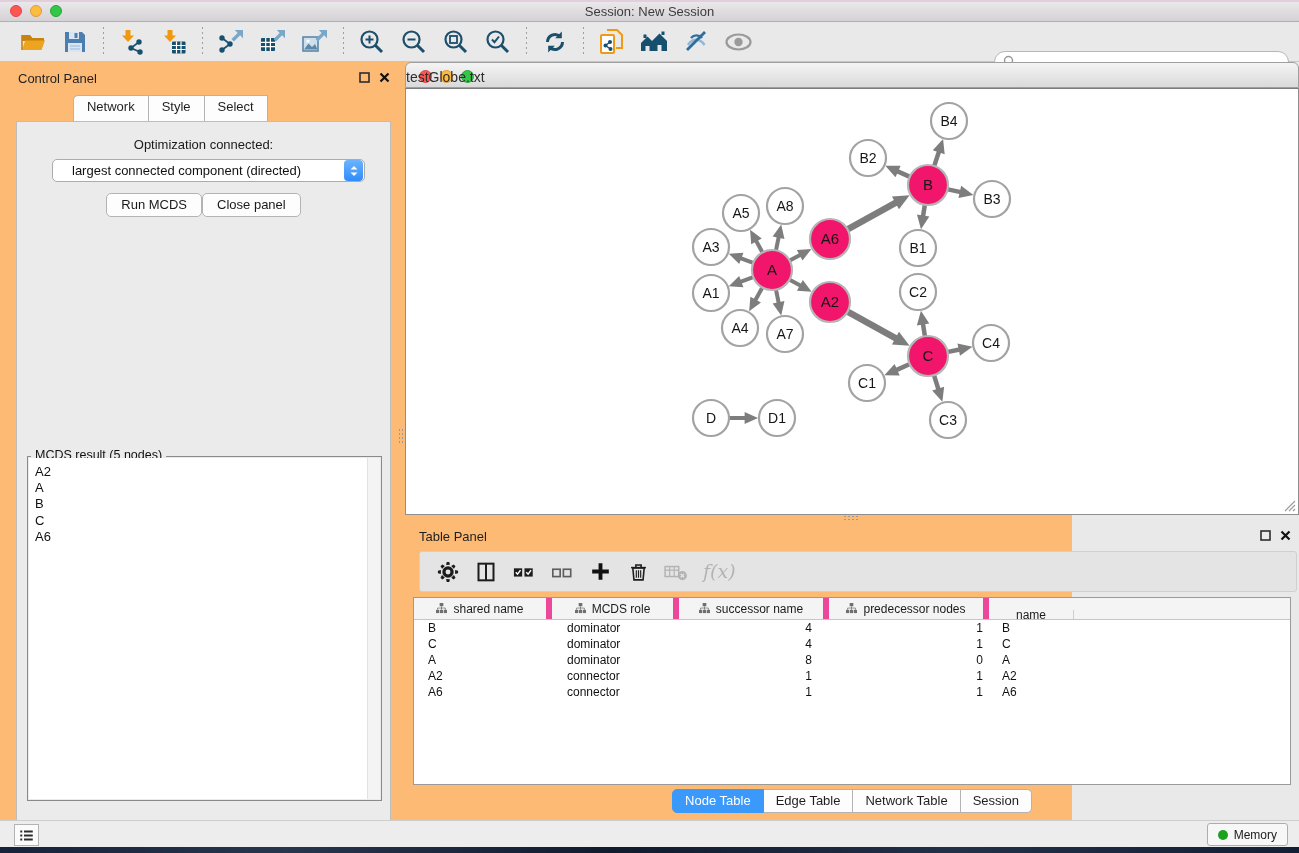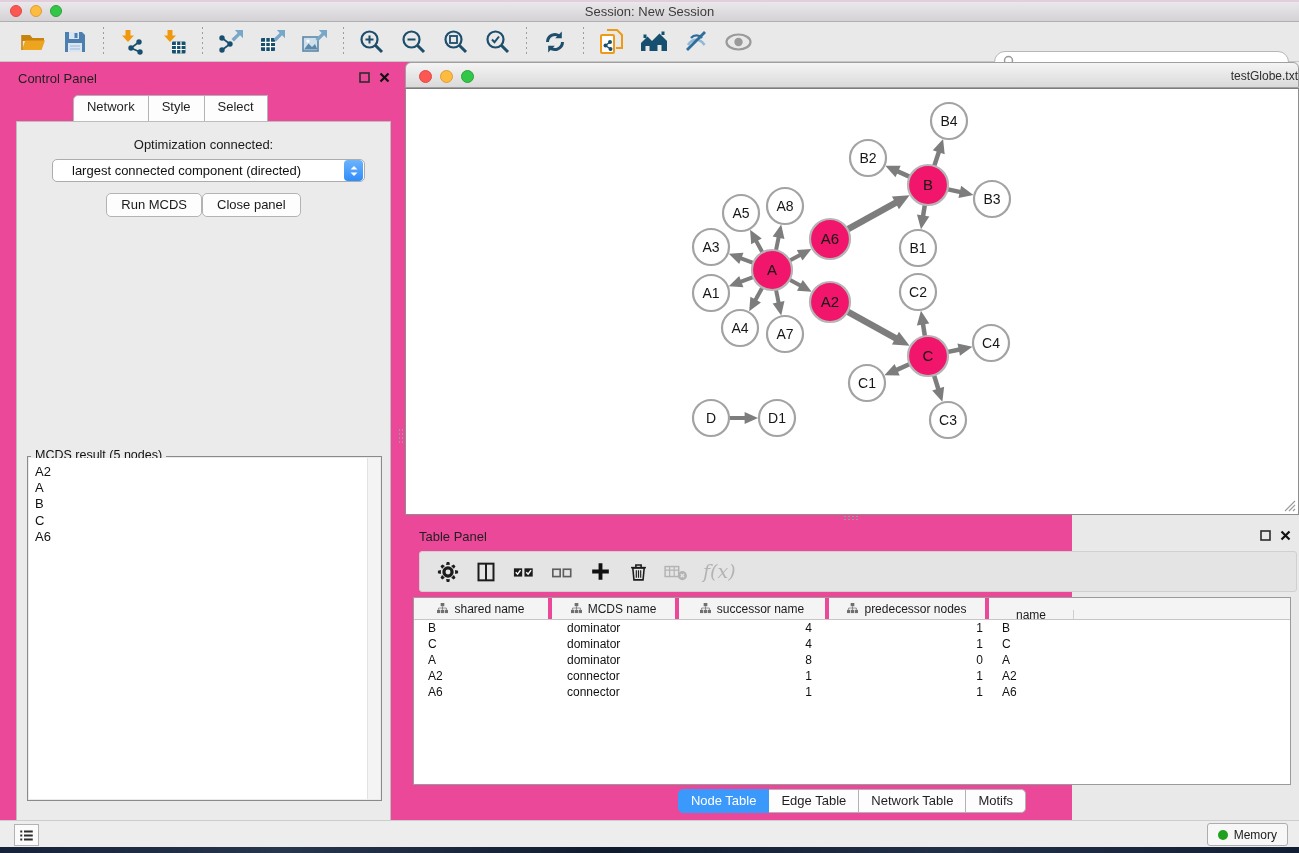--- a/index.html
+++ b/index.html
@@ -1,18 +1,18 @@
 <!DOCTYPE html>
 <html><head>
 <meta charset="utf-8">
 <style>
   * { margin:0; padding:0; box-sizing:border-box; }
   html,body { width:1299px; height:853px; }
   body { font-family:"Liberation Sans","DejaVu Sans",sans-serif; background:#e9e9e9; overflow:hidden; }
-  #app { position:relative; width:1072px; height:853px; background:#ec4899; }
+  #app { position:relative; width:1072px; height:853px; background:#fdba74; }
 
   
   #titlebar { position:absolute; left:0; top:0; width:1299px; height:22px;
     background:linear-gradient(#eceaed,#d4d2d5); border-bottom:1px solid #b0aeb1; }
   #titlebar::before { content:""; position:absolute; left:0; top:0; width:100%; height:2px; background:#e3cede; }
   .lights { position:absolute; left:10px; top:5px; display:flex; gap:8px; }
   .light { width:12px; height:12px; border-radius:50%; display:inline-block; }
   .light.red { background:#fc5753; border:1px solid #df4744; }
   .light.yellow { background:#fdbc40; border:1px solid #de9c34; }
   .light.green { background:#33c748; border:1px solid #27a53a; }
@@ -56,39 +56,39 @@
   #resultlist .scroll { position:absolute; right:0; top:0; bottom:0; width:13px; background:#f4f4f4;
     border-left:1px solid #e2e2e2; }
   #resultlist .items { padding:6px 0 0 6px; font-size:13px; color:#111; line-height:16.2px; }
 
   
   #netwin { position:absolute; left:405px; top:62px; width:894px; height:453px; }
   #netwin .wtitle { position:absolute; left:0; top:0; width:100%; height:26px;
     background:linear-gradient(#f4f4f4,#dadada); border:1px solid #9f9f9f; border-radius:6px 6px 0 0; }
   #netwin .wtitle .lights { left:13px; top:7px; }
   #netwin .wtitle .light { width:13px; height:13px; }
-  #netwin .wtitle .title { position:absolute; width:100%; text-align:right; top:6px; font-size:12px; color:#2e2e2e; }
+  #netwin .wtitle .title { position:absolute; width:100%; text-align:left; top:6px; font-size:14px; color:#2e2e2e; }
   #netcanvas { position:absolute; left:0; top:26px; width:894px; height:427px; background:#fff;
     border:1px solid #8e8e8e; border-top:1px solid #7d7d7d; }
   #grip { position:absolute; right:2px; bottom:2px; }
   .splitter-mark-left { position:absolute; left:398px; top:428px; width:6px; height:16px;
     background-image:radial-gradient(#9a9a9a 30%, rgba(0,0,0,0) 32%); background-size:3px 4px; }
   .splitter-mark-bottom { position:absolute; left:843px; top:515px; width:16px; height:6px;
     background-image:radial-gradient(#9a9a9a 30%, rgba(0,0,0,0) 32%); background-size:4px 3px; }
 
   
   #tablepanel { position:absolute; left:405px; top:520px; width:894px; height:300px; }
   #tp-toolbar { position:absolute; left:8px; top:31px; width:878px; height:41px; background:#e4e4e4;
     border:1px solid #d0d0d0; border-radius:3px; display:flex; align-items:center; padding-left:13px;margin-left:6px; }
   .tp-btn { width:30px; height:30px; display:flex; align-items:center; justify-content:center; margin-right:8px; }
   #tp-table { position:absolute; left:8px; top:77px; width:878px; height:188px; background:#fff;
     border:1px solid #9a9a9a; overflow:hidden; }
   #tp-header { display:flex; height:22px; background:#f4f4f4; border-bottom:1px solid #c6c6c6; }
   .hcell { display:flex; align-items:center; justify-content:center; gap:6px; font-size:12px; color:#1c1c1c;
-    border-right:4px solid #ec4899; }
+    border-right:6px solid #ec4899; }
   .hcell.last { border-right:1px solid #cfcfcf; }
   .hcell.filler { border-right:none; flex:1; }
   .trow { display:flex; height:16px; align-items:center; }
   .tcell { font-size:12px; color:#111; white-space:nowrap; }
   .c0 { width:138px; padding-left:14px; }
   .c1 { width:127px; padding-left:15px; }
   .c2 { width:150px; text-align:right; padding-right:17px; }
   .c3 { width:160px; text-align:right; padding-right:6px; }
   .c4 { width:85px; padding-left:13px; }
   #tp-tabs { position:absolute; left:0; top:269px; width:100%; display:flex; justify-content:center; }
@@ -496,21 +496,21 @@
         <div class="hcell" style="width:127px;">
           <svg width="11" height="11" viewBox="0 0 24 24">
               <g fill="#6f6f6f">
                 <rect x="8" y="0" width="8" height="7"></rect>
                 <rect x="0" y="15" width="7" height="7"></rect>
                 <rect x="8.5" y="15" width="7" height="7"></rect>
                 <rect x="17" y="15" width="7" height="7"></rect>
               </g>
               <path d="M12 7v4M3.5 15v-4h17v4M12 11v4" stroke="#6f6f6f" stroke-width="1.6" fill="none"></path>
             </svg>
-          <span>MCDS name</span>
+          <span>MCDS role</span>
         </div>
         <div class="hcell" style="width:150px;">
           <svg width="11" height="11" viewBox="0 0 24 24">
               <g fill="#6f6f6f">
                 <rect x="8" y="0" width="8" height="7"></rect>
                 <rect x="0" y="15" width="7" height="7"></rect>
                 <rect x="8.5" y="15" width="7" height="7"></rect>
                 <rect x="17" y="15" width="7" height="7"></rect>
               </g>
               <path d="M12 7v4M3.5 15v-4h17v4M12 11v4" stroke="#6f6f6f" stroke-width="1.6" fill="none"></path>
@@ -567,21 +567,21 @@
         <div class="tcell c1">connector</div>
         <div class="tcell c2">1</div>
         <div class="tcell c3">1</div>
         <div class="tcell c4">A6</div>
       </div>
     </div>
     <div id="tp-tabs">
       <div class="tp-tab selected">Node Table</div>
       <div class="tp-tab">Edge Table</div>
       <div class="tp-tab">Network Table</div>
-      <div class="tp-tab">Motifs</div>
+      <div class="tp-tab">Session</div>
     </div>
   </div>
 
   <div id="statusbar">
     <div id="status-list-btn">
       <svg width="15" height="15" viewBox="0 0 24 24">
           <g fill="#2c2c2c">
             <rect x="2" y="4" width="3.2" height="3.2"></rect>
             <rect x="2" y="10.4" width="3.2" height="3.2"></rect>
             <rect x="2" y="16.8" width="3.2" height="3.2"></rect>

